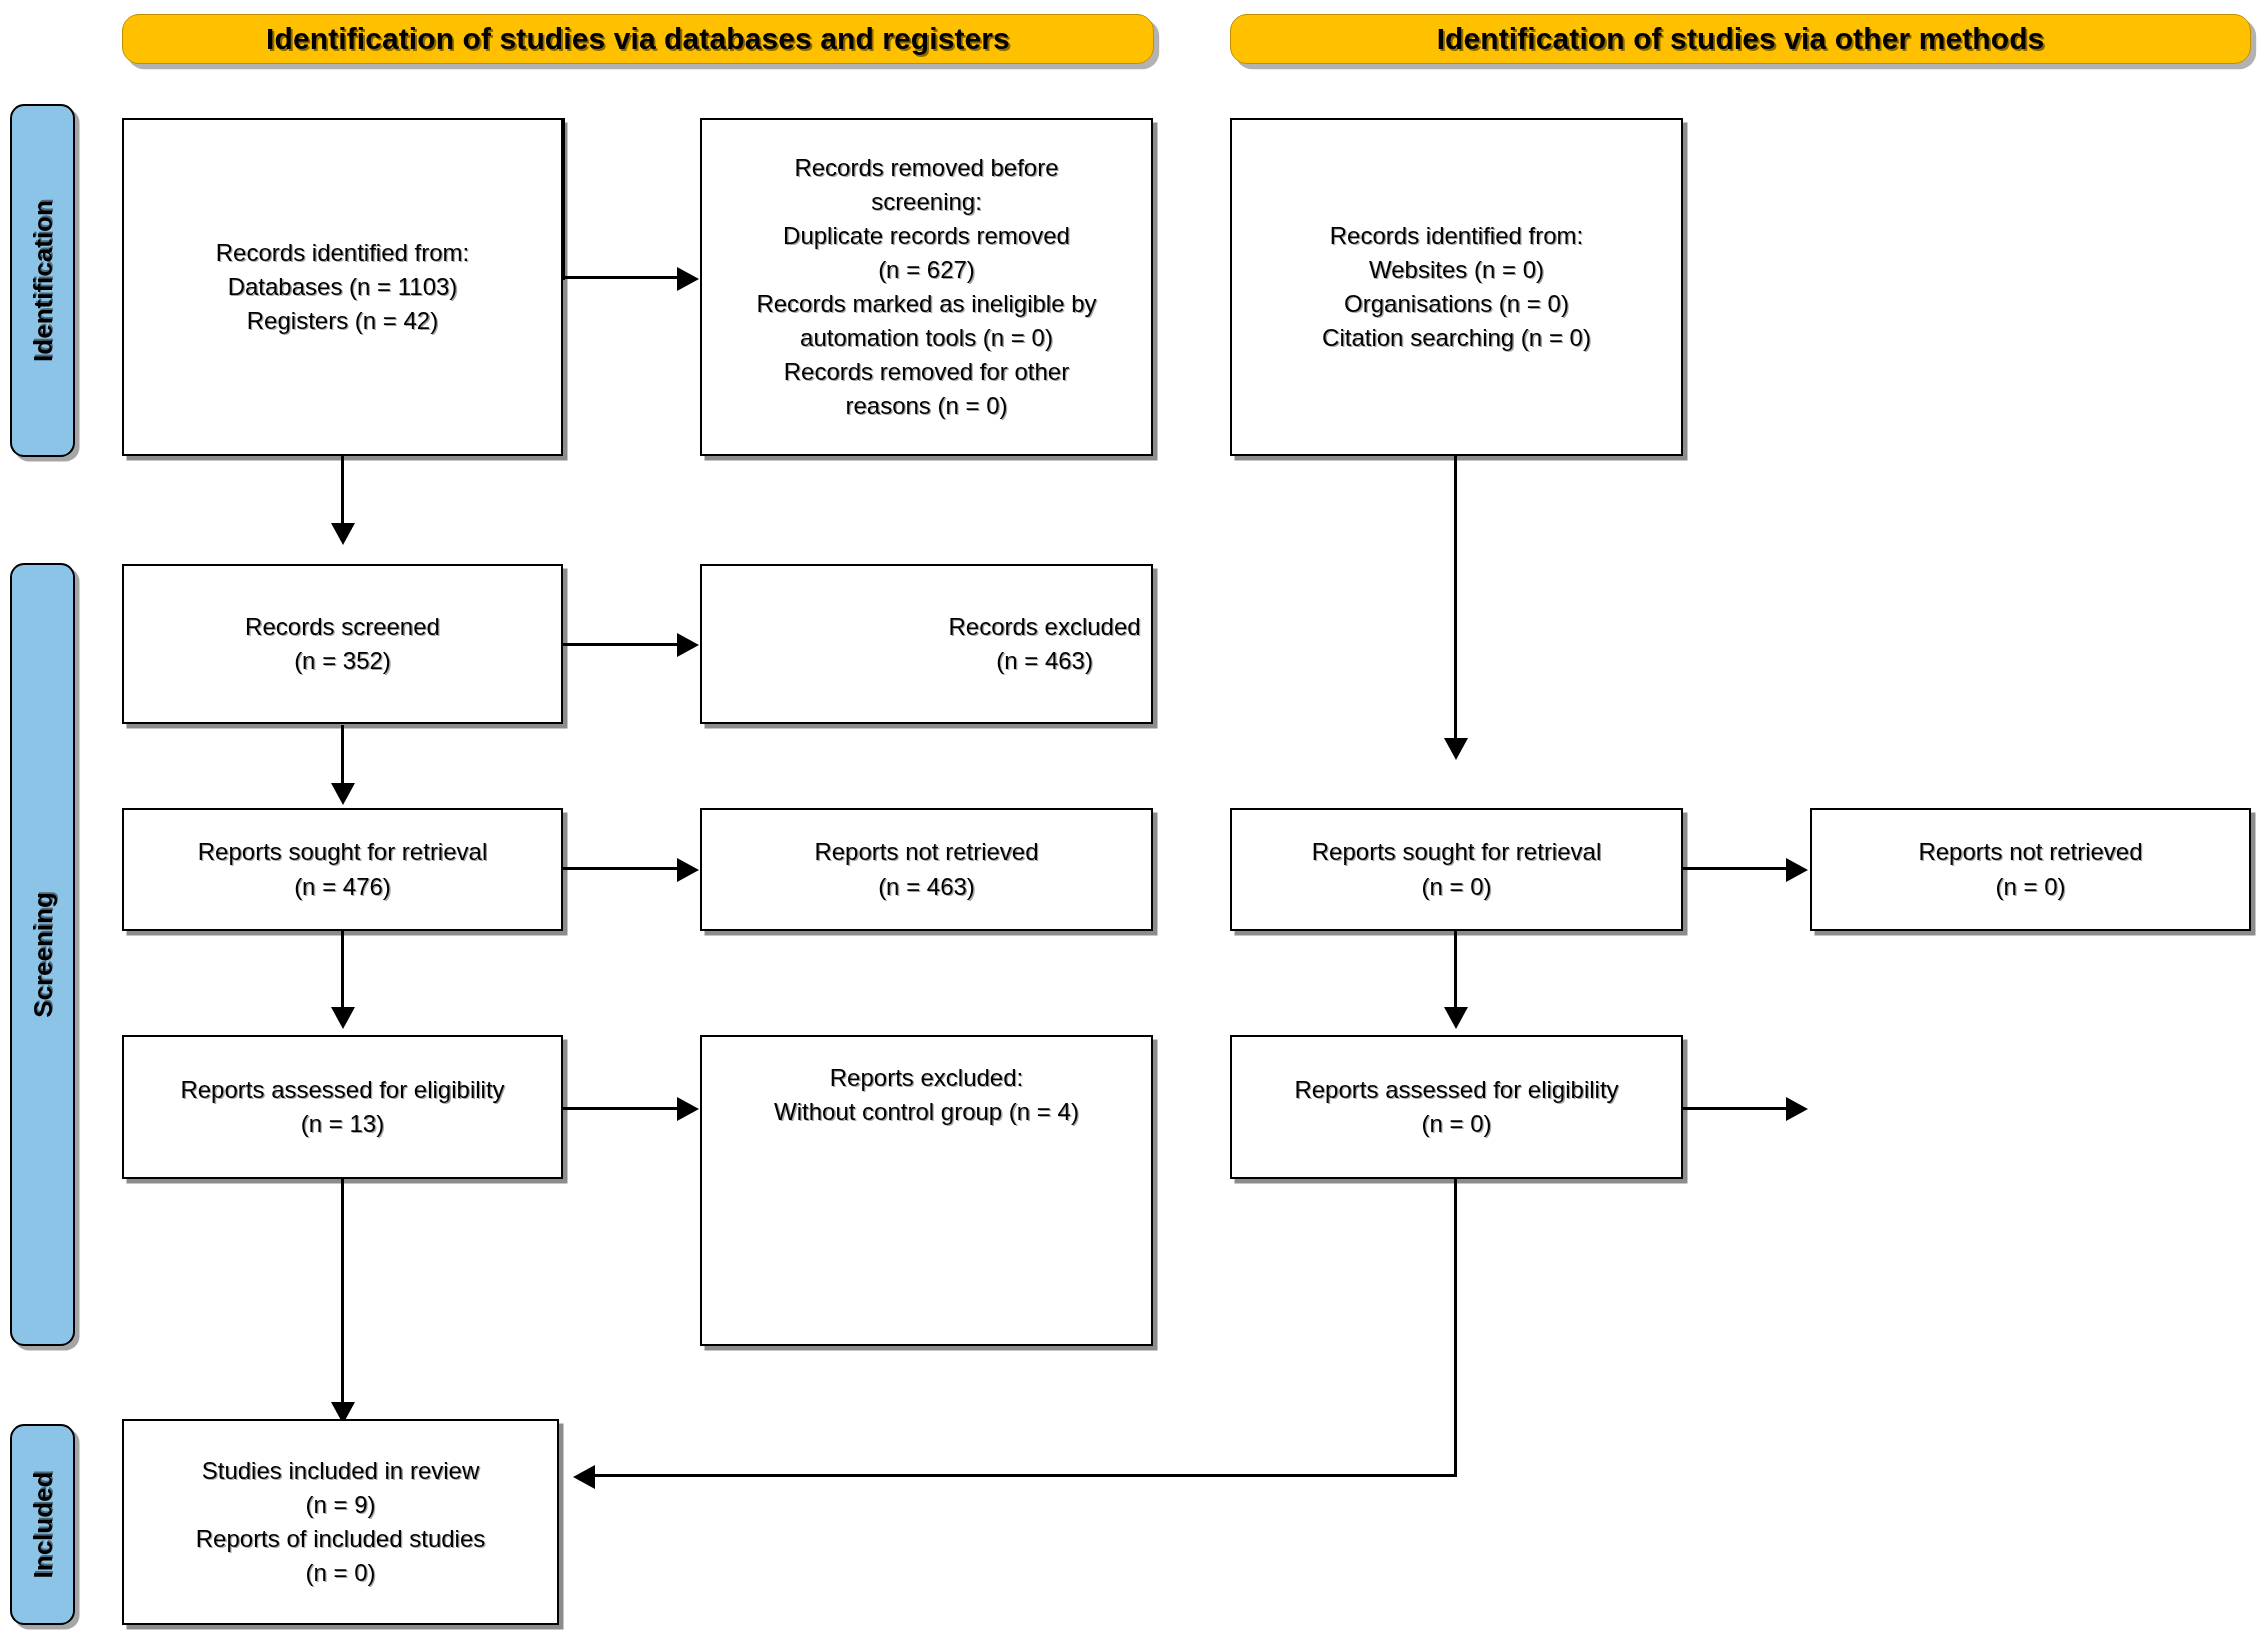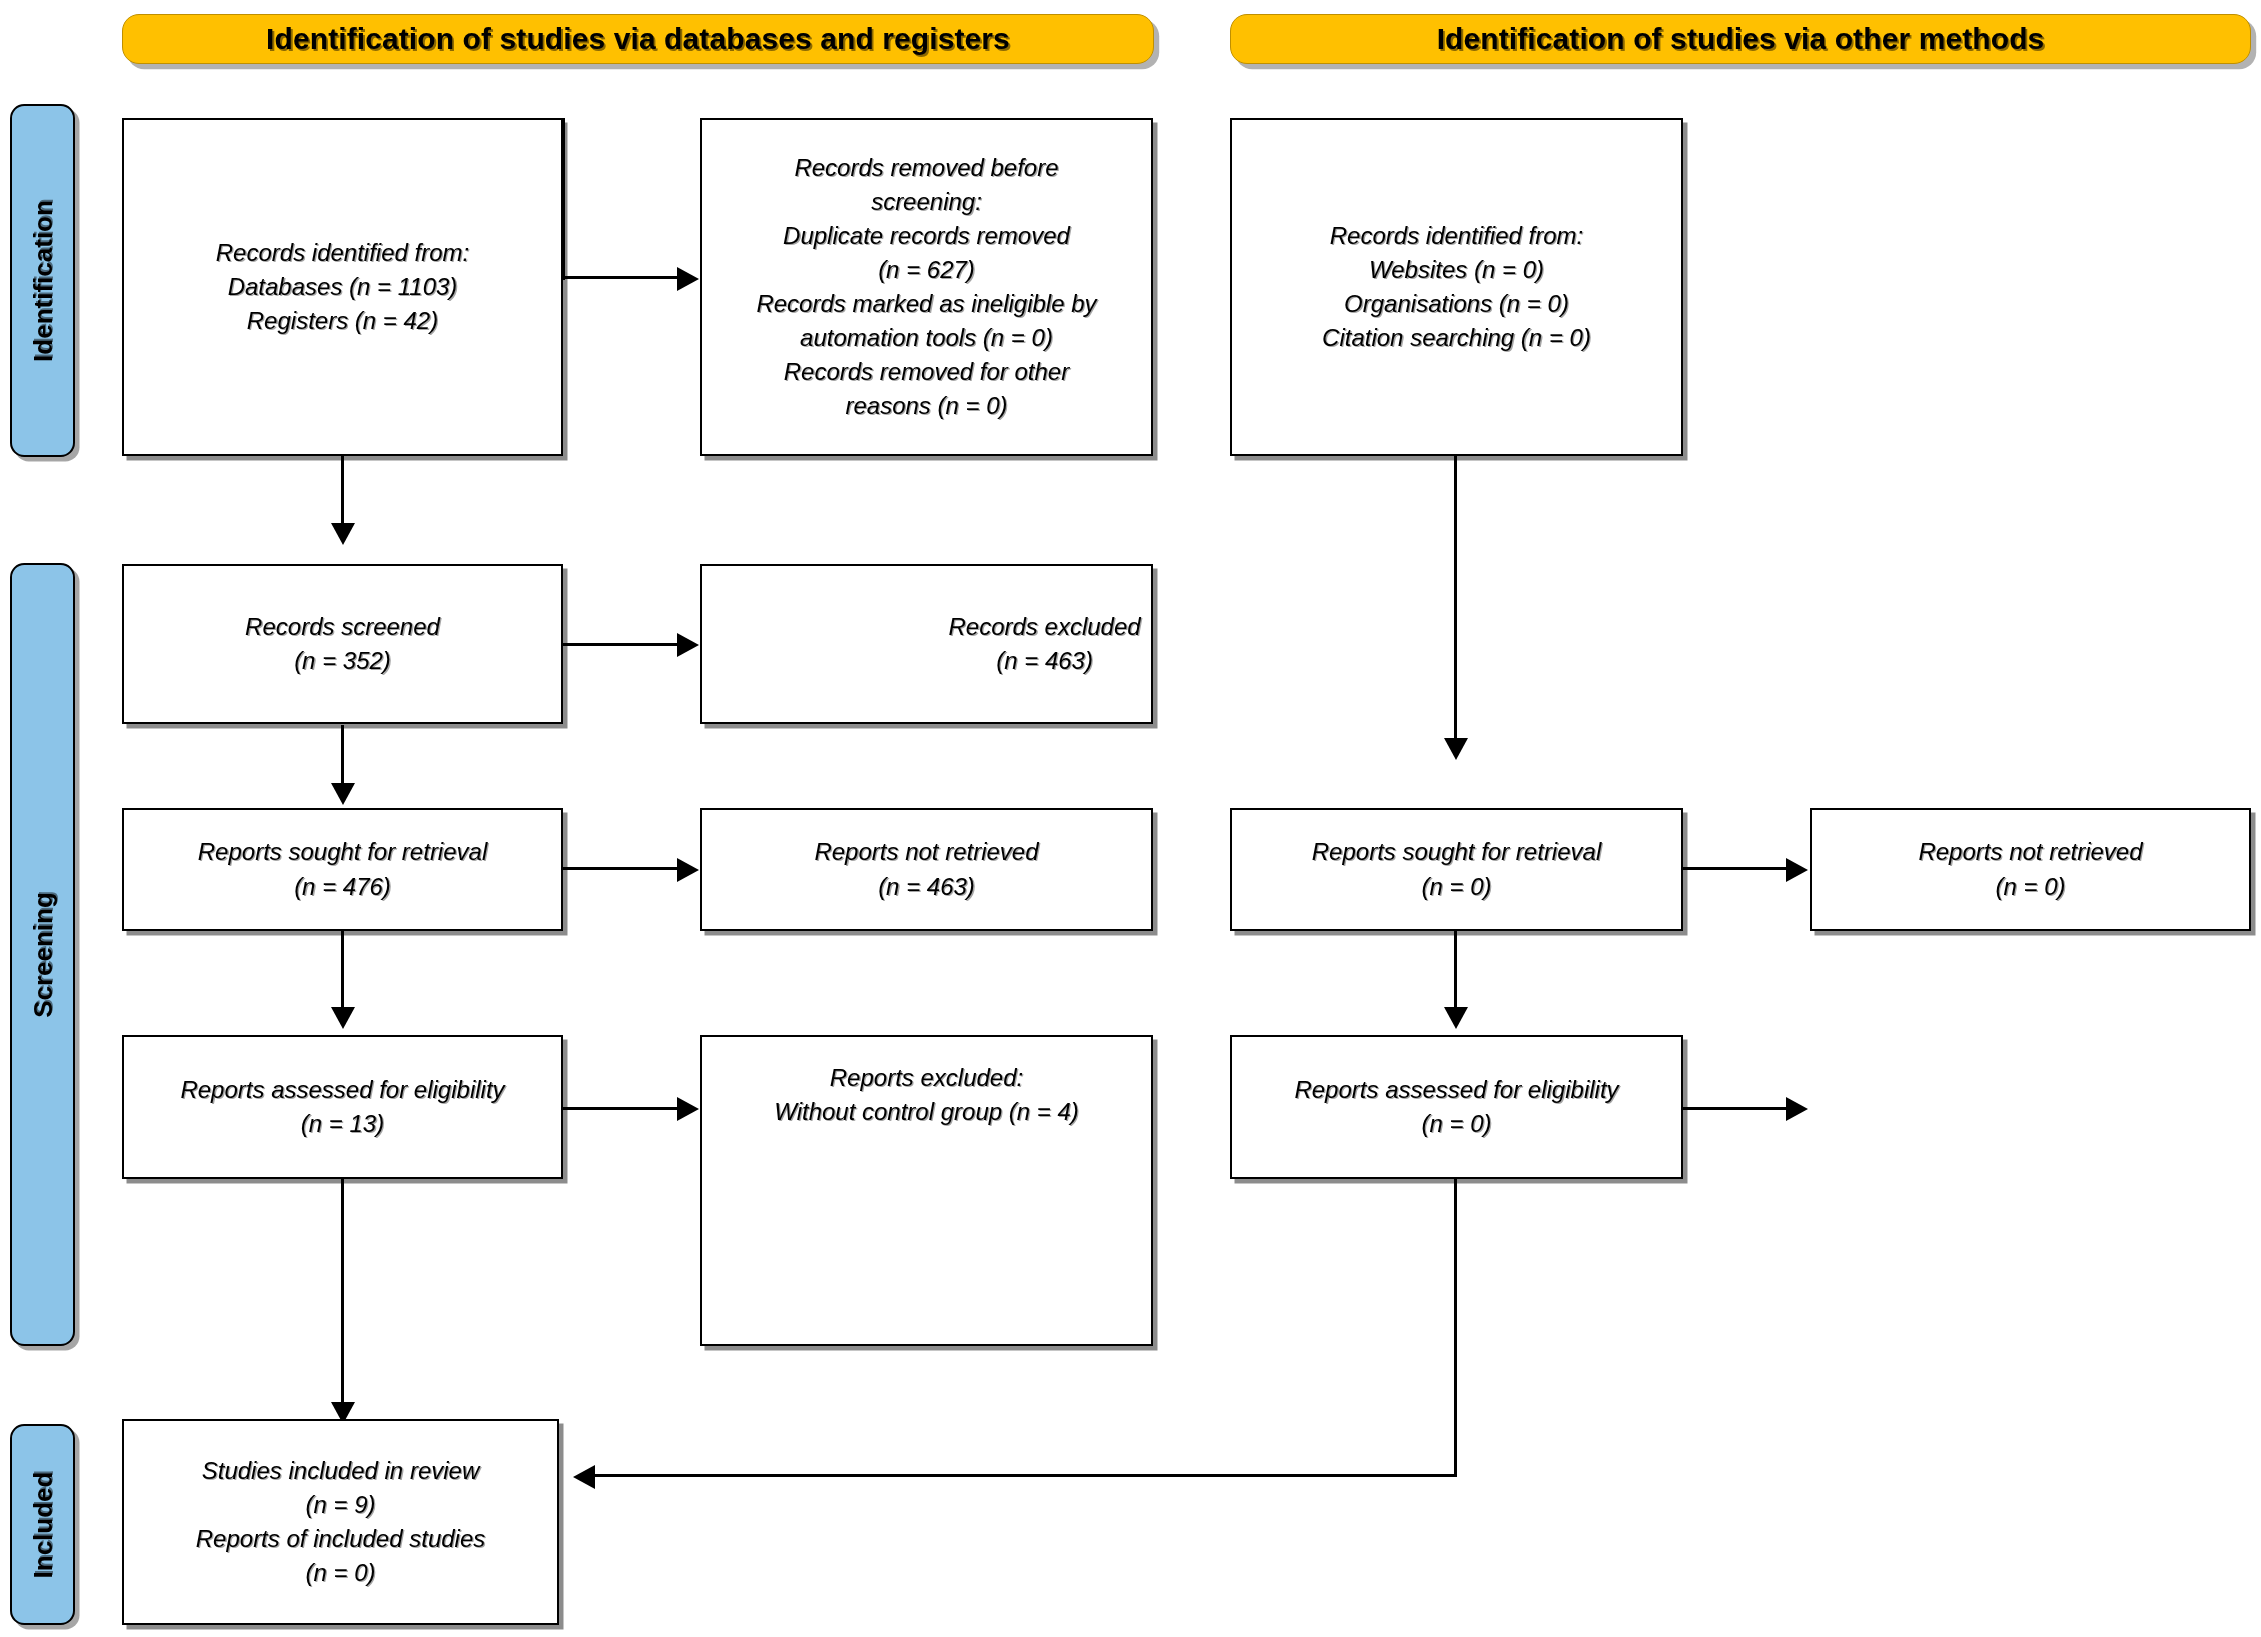--- a/index.html
+++ b/index.html
@@ -71,21 +71,20 @@
     justify-content: center;
     padding: 6.5px 10.4px;
   }
   .box .txt {
     text-align: center;
     font-size: 24px;
     line-height: 1.42;
     color: #000000;
     text-shadow: 1.3px 1.3px 0.3px rgba(0,0,0,0.35);
     white-space: pre-line;
-    font-style: italic;
   }
   .box.align-upper { align-items: flex-start; }
   .box.align-upper .txt { margin-top: 17px; }
   .vline {
     position: absolute;
     width: 3.2px;
     background: #000000;
   }
   .hline {
     position: absolute;

